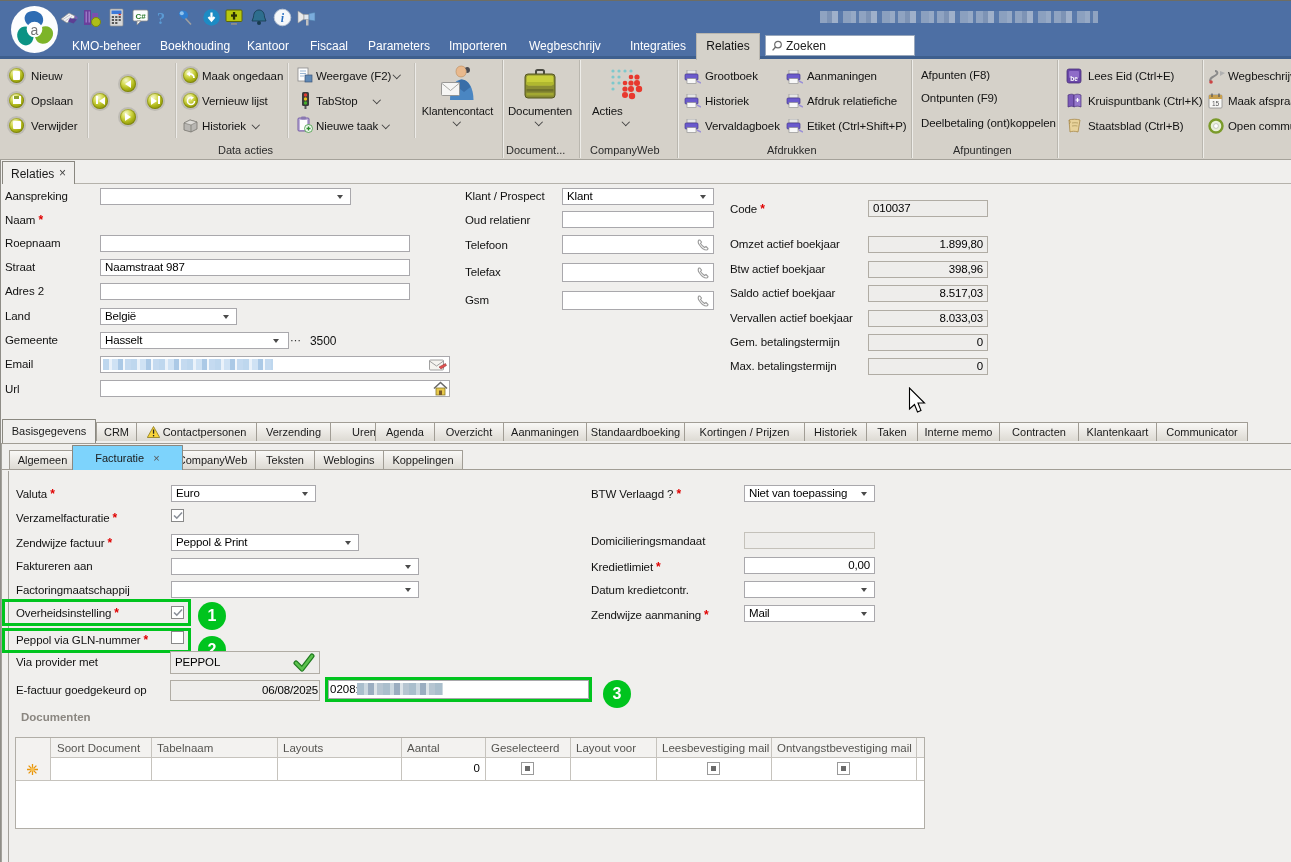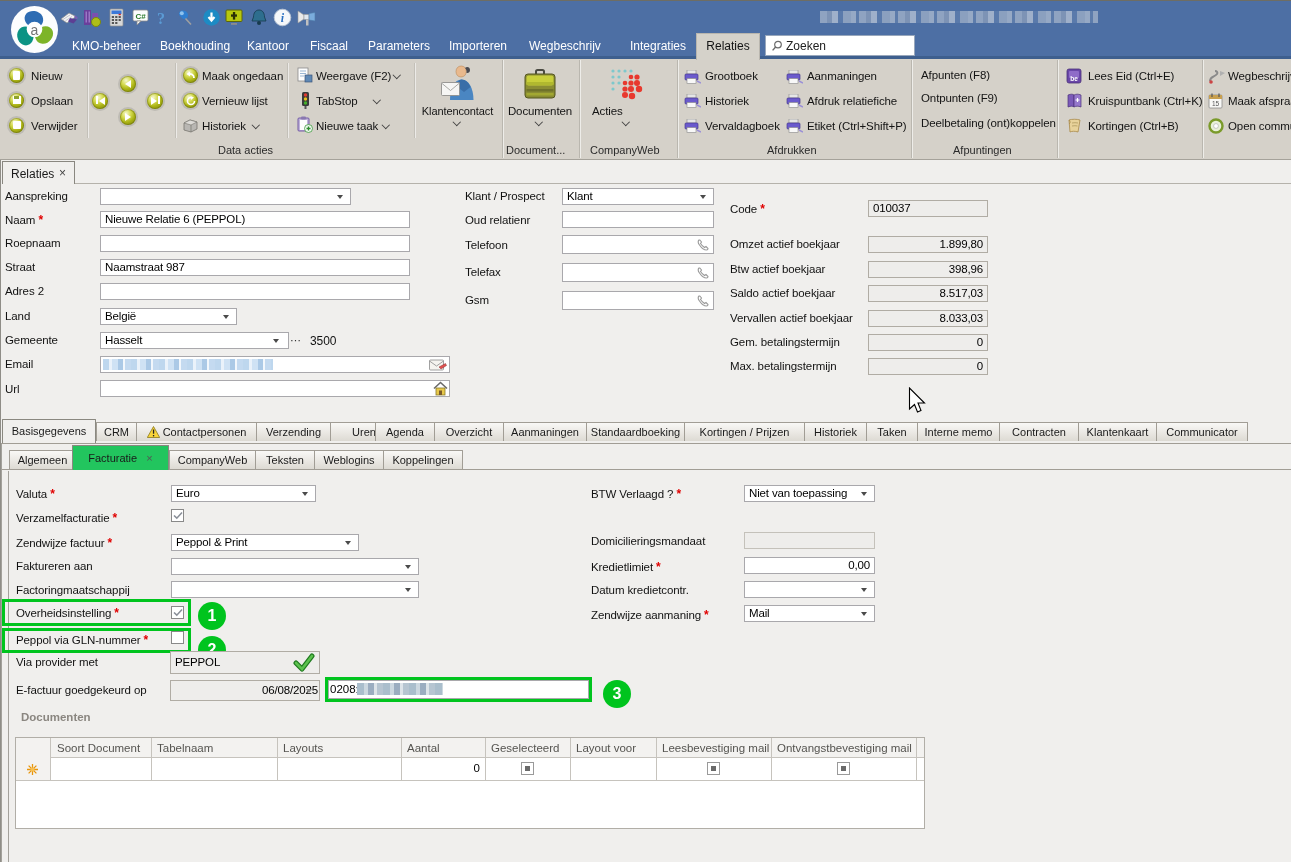--- a/index.html
+++ b/index.html
@@ -328,21 +328,21 @@
       <path d="M2 2 C5 0.8 7 1 8 2 L8 14 C7 13 5 12.8 2 14Z" fill="#7b5ab8" stroke="#4a3178" stroke-width=".7"></path>
       <path d="M15 2 C12 0.8 10 1 8 2 L8 14 C10 13 12 12.8 15 14Z" fill="#9678cc" stroke="#4a3178" stroke-width=".7"></path>
       <path d="M11.5 5 V9 M9.5 7 H13.5" stroke="#fff" stroke-width="1.2"></path>
     </svg>
 <div class="rtxt" style="left:1088px;top:95px">Kruispuntbank (Ctrl+K)</div>
 <svg class="abs" style="left:1066px;top:118px" width="17" height="16" viewBox="0 0 17 16">
       <path d="M3 2 C6 1 11 1 14 2 L12 14 C9 13 6 13 4 14Z" fill="#e8d29a" stroke="#a8894a" stroke-width=".8"></path>
       <path d="M3 2 C4.5 3.5 4.5 5 3 6" fill="none" stroke="#a8894a" stroke-width=".8"></path>
       <path d="M6 5 C8 4.6 10 4.6 12 5 M6 8 C8 7.6 10 7.6 11.5 8" stroke="#b09a60" stroke-width=".8" fill="none"></path>
     </svg>
-<div class="rtxt" style="left:1088px;top:120px">Kortingen (Ctrl+B)</div>
+<div class="rtxt" style="left:1088px;top:120px">Staatsblad (Ctrl+B)</div>
 
 <svg class="abs" style="left:1208px;top:69px" width="17" height="15" viewBox="0 0 17 15">
       <path d="M2 12 C2 7 7 8 9 5 C10 3.5 9 2 7 2" fill="none" stroke="#8a8a8a" stroke-width="2"></path>
       <path d="M12 2 L17 4 L12 7Z" fill="#b0b0b0"></path>
       <circle cx="3" cy="13" r="1.8" fill="#cc4444"></circle>
     </svg>
 <div class="rtxt" style="left:1228px;top:70px">Wegbeschrijv...</div>
 <svg class="abs" style="left:1208px;top:93px" width="16" height="16" viewBox="0 0 16 16">
       <rect x="1" y="2" width="13" height="13" rx="1" fill="#f8f8f6" stroke="#8a8a8a" stroke-width=".8"></rect>
       <rect x="1" y="2" width="13" height="4" fill="#c8a050"></rect>
@@ -360,21 +360,20 @@
       <span class="abs" style="left:8px;top:5px">Relaties</span>
       <span class="abs" style="left:56px;top:4px;color:#444;font-size:12px">×</span>
     </div>
 <div class="abs" style="left:75px;top:183px;width:1216px;height:1px;background:#b5b2ab"></div>
 
 <div class="lbl" style="left:5px;top:190px">Aanspreking</div>
 <div class="fld" style="left:100px;top:188px;width:251px;height:17px">
       <s class="arr"></s>
     </div>
 <div class="lbl" style="left:5px;top:213px">Naam <span class="st">*</span></div>
-<div class="fld" style="left:100px;top:211px;width:310px;height:17px">Nieuwe Relatie 6 (PEPPOL)</div>
 <div class="lbl" style="left:5px;top:237px">Roepnaam</div>
 <div class="fld" style="left:100px;top:235px;width:310px;height:17px"></div>
 <div class="lbl" style="left:5px;top:261px">Straat</div>
 <div class="fld" style="left:100px;top:259px;width:310px;height:17px">Naamstraat 987</div>
 <div class="lbl" style="left:5px;top:285px">Adres 2</div>
 <div class="fld" style="left:100px;top:283px;width:310px;height:17px"></div>
 <div class="lbl" style="left:5px;top:310px">Land</div>
 <div class="fld" style="left:100px;top:308px;width:137px;height:17px">België<s class="arr"></s></div>
 <div class="lbl" style="left:5px;top:334px">Gemeente</div>
 <div class="fld" style="left:100px;top:332px;width:189px;height:17px">Hasselt<s class="arr" style="right:9px"></s></div>
@@ -455,21 +454,21 @@
 <div class="tab" style="left:999px;top:422px;width:80px;height:19px;line-height:19px">Contracten</div>
 <div class="tab" style="left:1078px;top:422px;width:79px;height:19px;line-height:19px">Klantenkaart</div>
 <div class="tab" style="left:1156px;top:422px;width:92px;height:19px;line-height:19px">Communicator</div>
 <div class="tab" style="left:2px;top:419px;width:94px;height:24px;line-height:23px;background:#f0efed;border-color:#8a8880">Basisgegevens</div>
 <div class="abs" style="left:0;top:469px;width:1291px;height:1px;background:#a19d95"></div>
 <div class="tab" style="left:9px;top:450px;width:67px;height:19px;line-height:19px">Algemeen</div>
 <div class="tab" style="left:169px;top:450px;width:87px;height:19px;line-height:19px">CompanyWeb</div>
 <div class="tab" style="left:255px;top:450px;width:60px;height:19px;line-height:19px">Teksten</div>
 <div class="tab" style="left:314px;top:450px;width:70px;height:19px;line-height:19px">Weblogins</div>
 <div class="tab" style="left:383px;top:450px;width:80px;height:19px;line-height:19px">Koppelingen</div>
-<div class="tab" style="left:72px;top:445px;width:97px;height:25px;line-height:24px;background:#22c55e;border-color:#8a8880">Facturatie&nbsp;&nbsp;&nbsp;<span style="color:#555">×</span></div>
+<div class="tab" style="left:72px;top:445px;width:111px;height:25px;line-height:24px;background:#7dd3fc;border-color:#8a8880">Facturatie&nbsp;&nbsp;&nbsp;<span style="color:#555">×</span></div>
 
 <div class="abs" style="left:0px;top:160px;width:1px;height:702px;background:#8f8d87"></div>
     <div class="abs" style="left:1px;top:444px;width:1px;height:418px;background:#a3a19b"></div>
 <div class="abs" style="left:8px;top:471px;width:1px;height:391px;background:#a3a19b"></div>
 
 <div class="lbl" style="left:16px;top:487px">Valuta <span class="st">*</span></div>
 <div class="fld" style="left:171px;top:485px;width:145px;height:17px">Euro<s class="arr"></s></div>
 <div class="lbl" style="left:16px;top:511px">Verzamelfacturatie <span class="st">*</span></div>
 <div class="cb" style="left:171px;top:509px"></div>
 <svg class="abs" style="left:173px;top:511px" width="10" height="9" viewBox="0 0 10 9">

